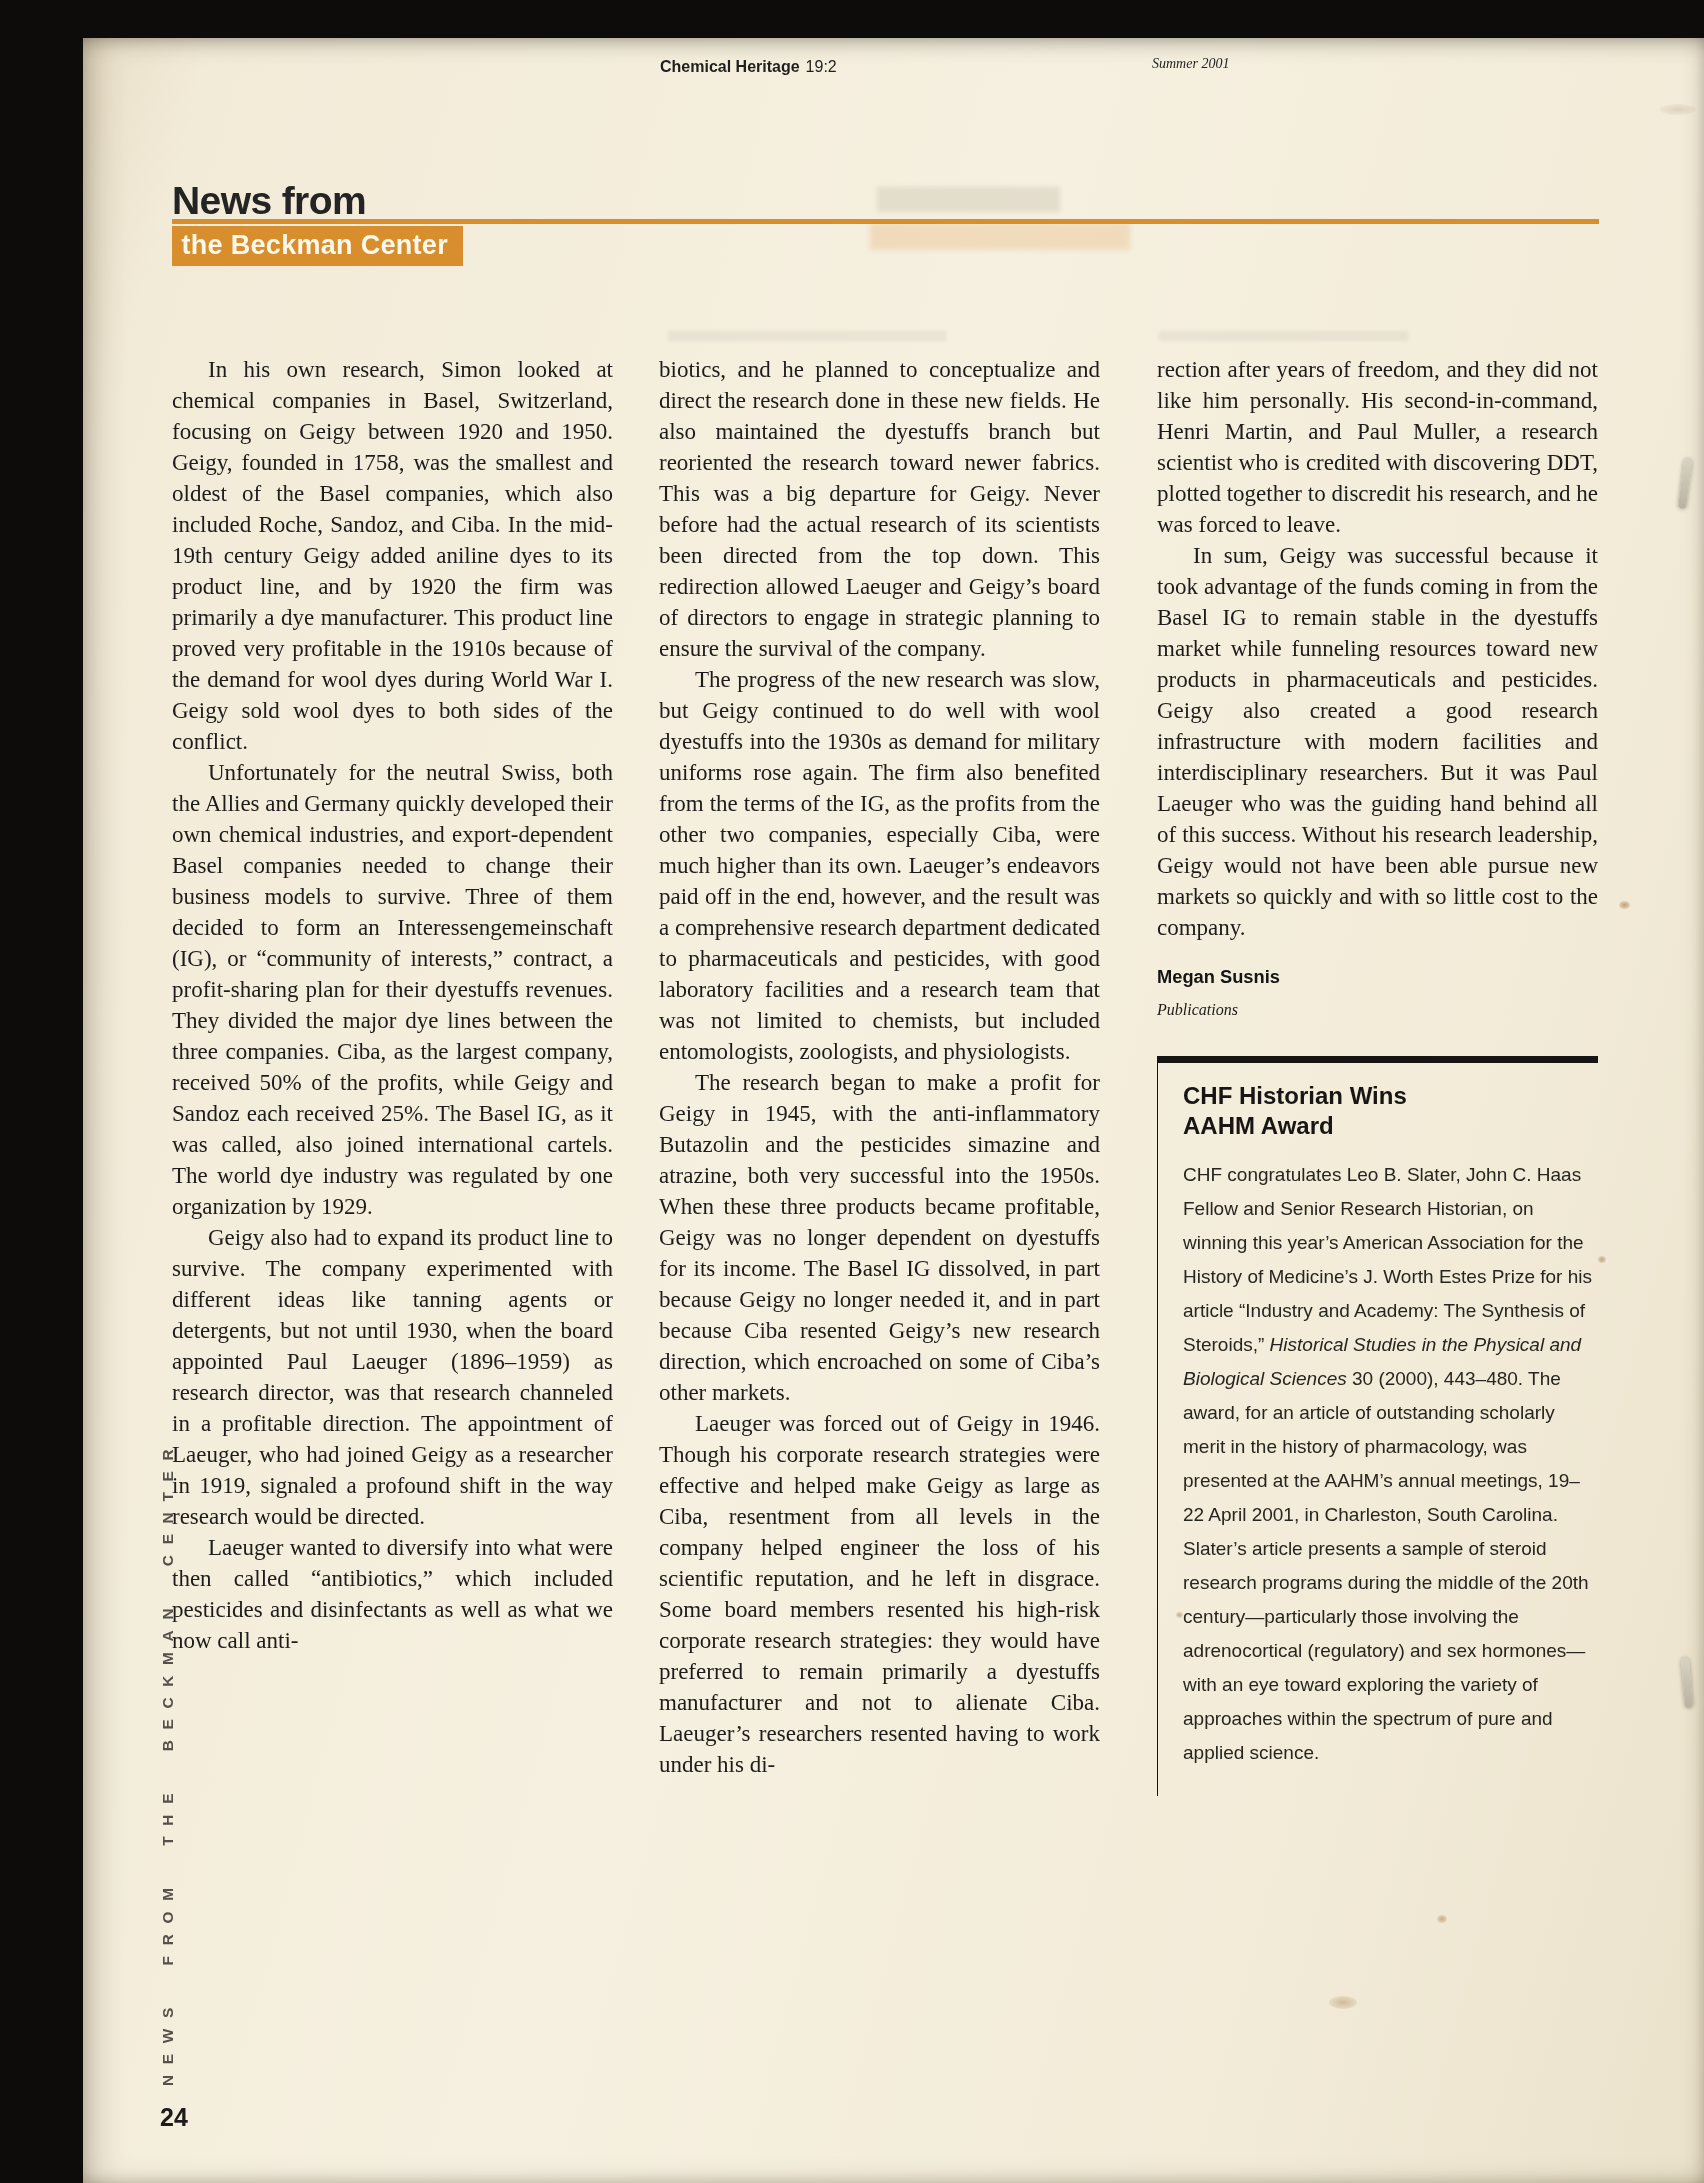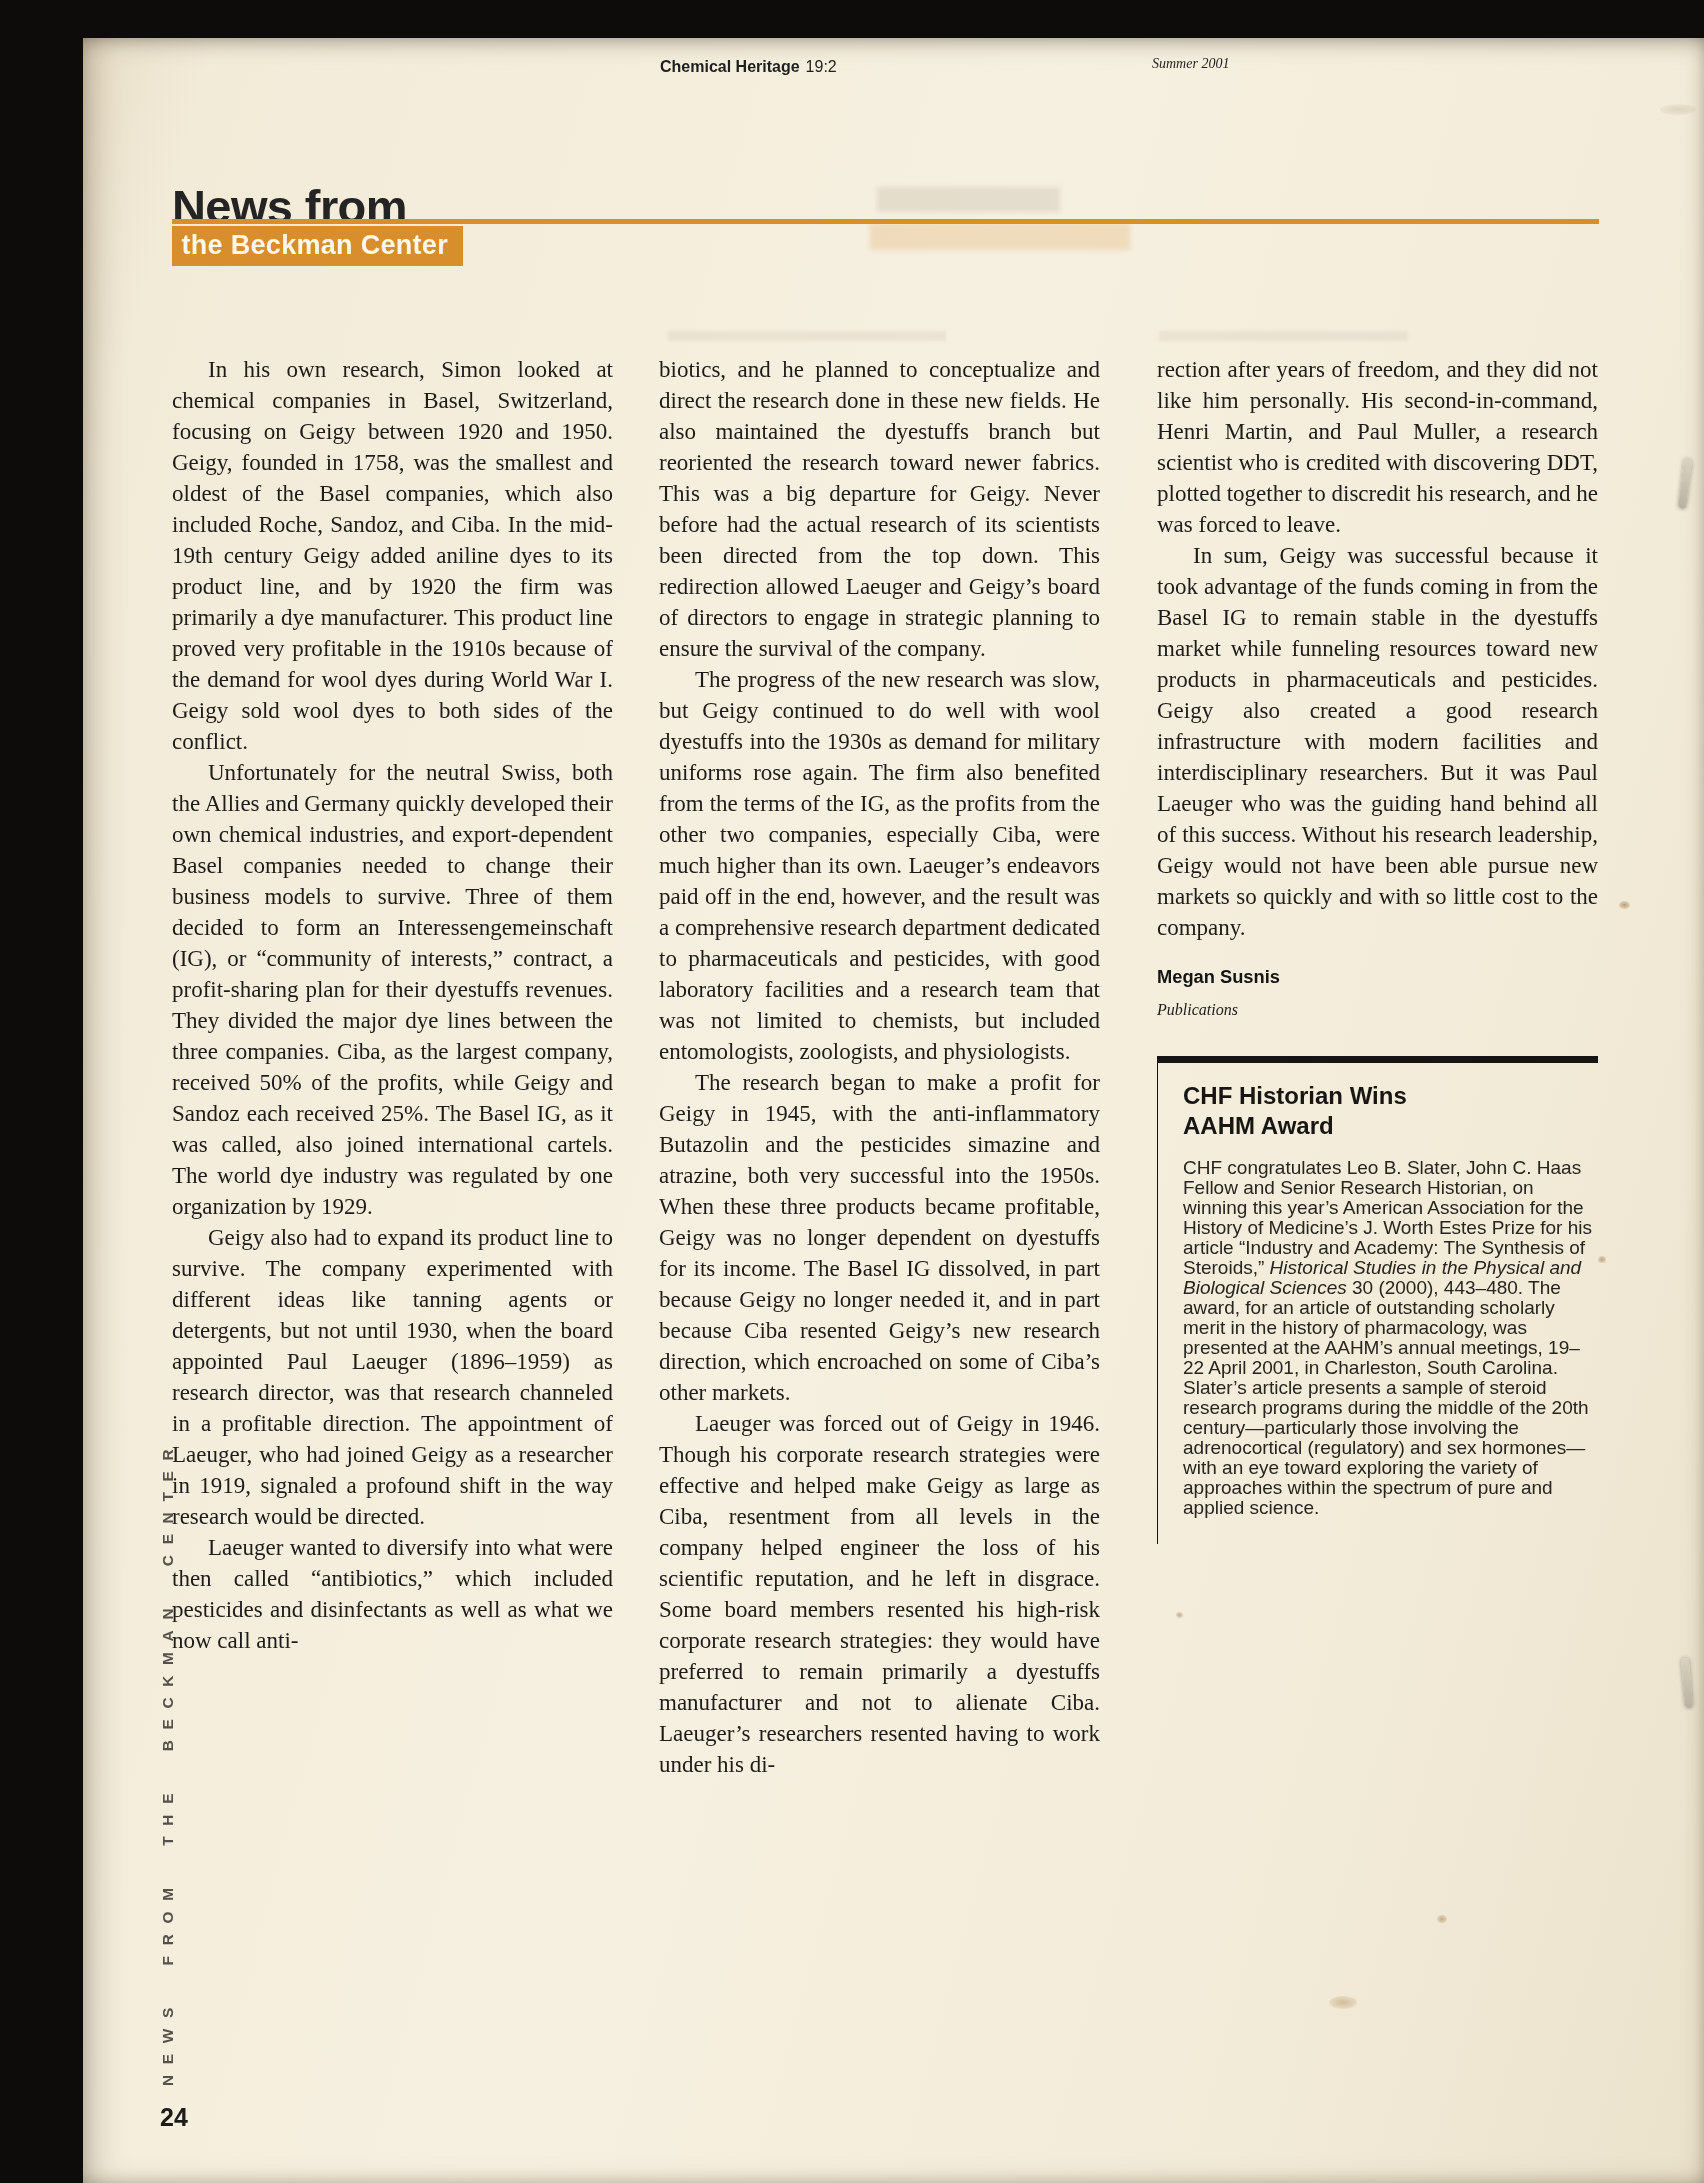--- a/index.html
+++ b/index.html
@@ -22,21 +22,21 @@
 
   
   .rh-left { position: absolute; left: 577px; top: 20px; font-family: "Liberation Sans", sans-serif; font-size: 16px; color: #1f1f1f; }
   .rh-left .jname { font-weight: 700; }
   .rh-left .jissue { font-weight: 400; margin-left: 6px; }
   .rh-date { position: absolute; left: 1069px; top: 18px; font-family: "Liberation Serif", serif; font-style: italic; font-size: 14px; color: #1f1f1f; }
 
   
   .masthead-title {
     position: absolute; left: 89px; top: 141px;
-    font-family: "Liberation Sans", sans-serif; font-size: 47px; font-weight: 800;
+    font-family: "Liberation Sans", sans-serif; font-size: 39px; font-weight: 800;
     letter-spacing: -0.6px; color: #242424;
   }
   .masthead-rule { position: absolute; left: 89px; top: 181px; width: 1427px; height: 4.7px; background: #d88e2c; }
   .masthead-sub {
     position: absolute; left: 89px; top: 188px;
     background: #d88e2c; color: #fdf8ec;
     font-family: "Liberation Sans", sans-serif; font-size: 27px; font-weight: 700;
     padding: 4.1px 15.4px 5.3px 9.5px; letter-spacing: 0.3px;
   }
 
@@ -71,21 +71,21 @@
     border-left: 1.8px solid #161513;
     padding: 18px 3.6px 26px 25px;
   }
   .award-title {
     font-family: "Liberation Sans", sans-serif; font-weight: 700;
     font-size: 24px; line-height: 30px; color: #171614; margin-bottom: 16.6px;
   }
   .award-body {
     margin: 0;
     font-family: "Liberation Sans", sans-serif;
-    font-size: 19px; line-height: 20px; color: #26251f;
+    font-size: 19px; line-height: 34px; color: #26251f;
     text-align: left;
   }
   .award-body .it { font-style: italic; }
 
   
   .vertical-label {
     position: absolute; left: 76px; top: 2048px; width: 669px; height: 26px;
     transform: rotate(-90deg); transform-origin: 0 0;
     font-family: "Liberation Sans", sans-serif; font-size: 15.4px; font-weight: 600;
     letter-spacing: 10.7px; word-spacing: 16.6px; color: #55504a; white-space: nowrap;

